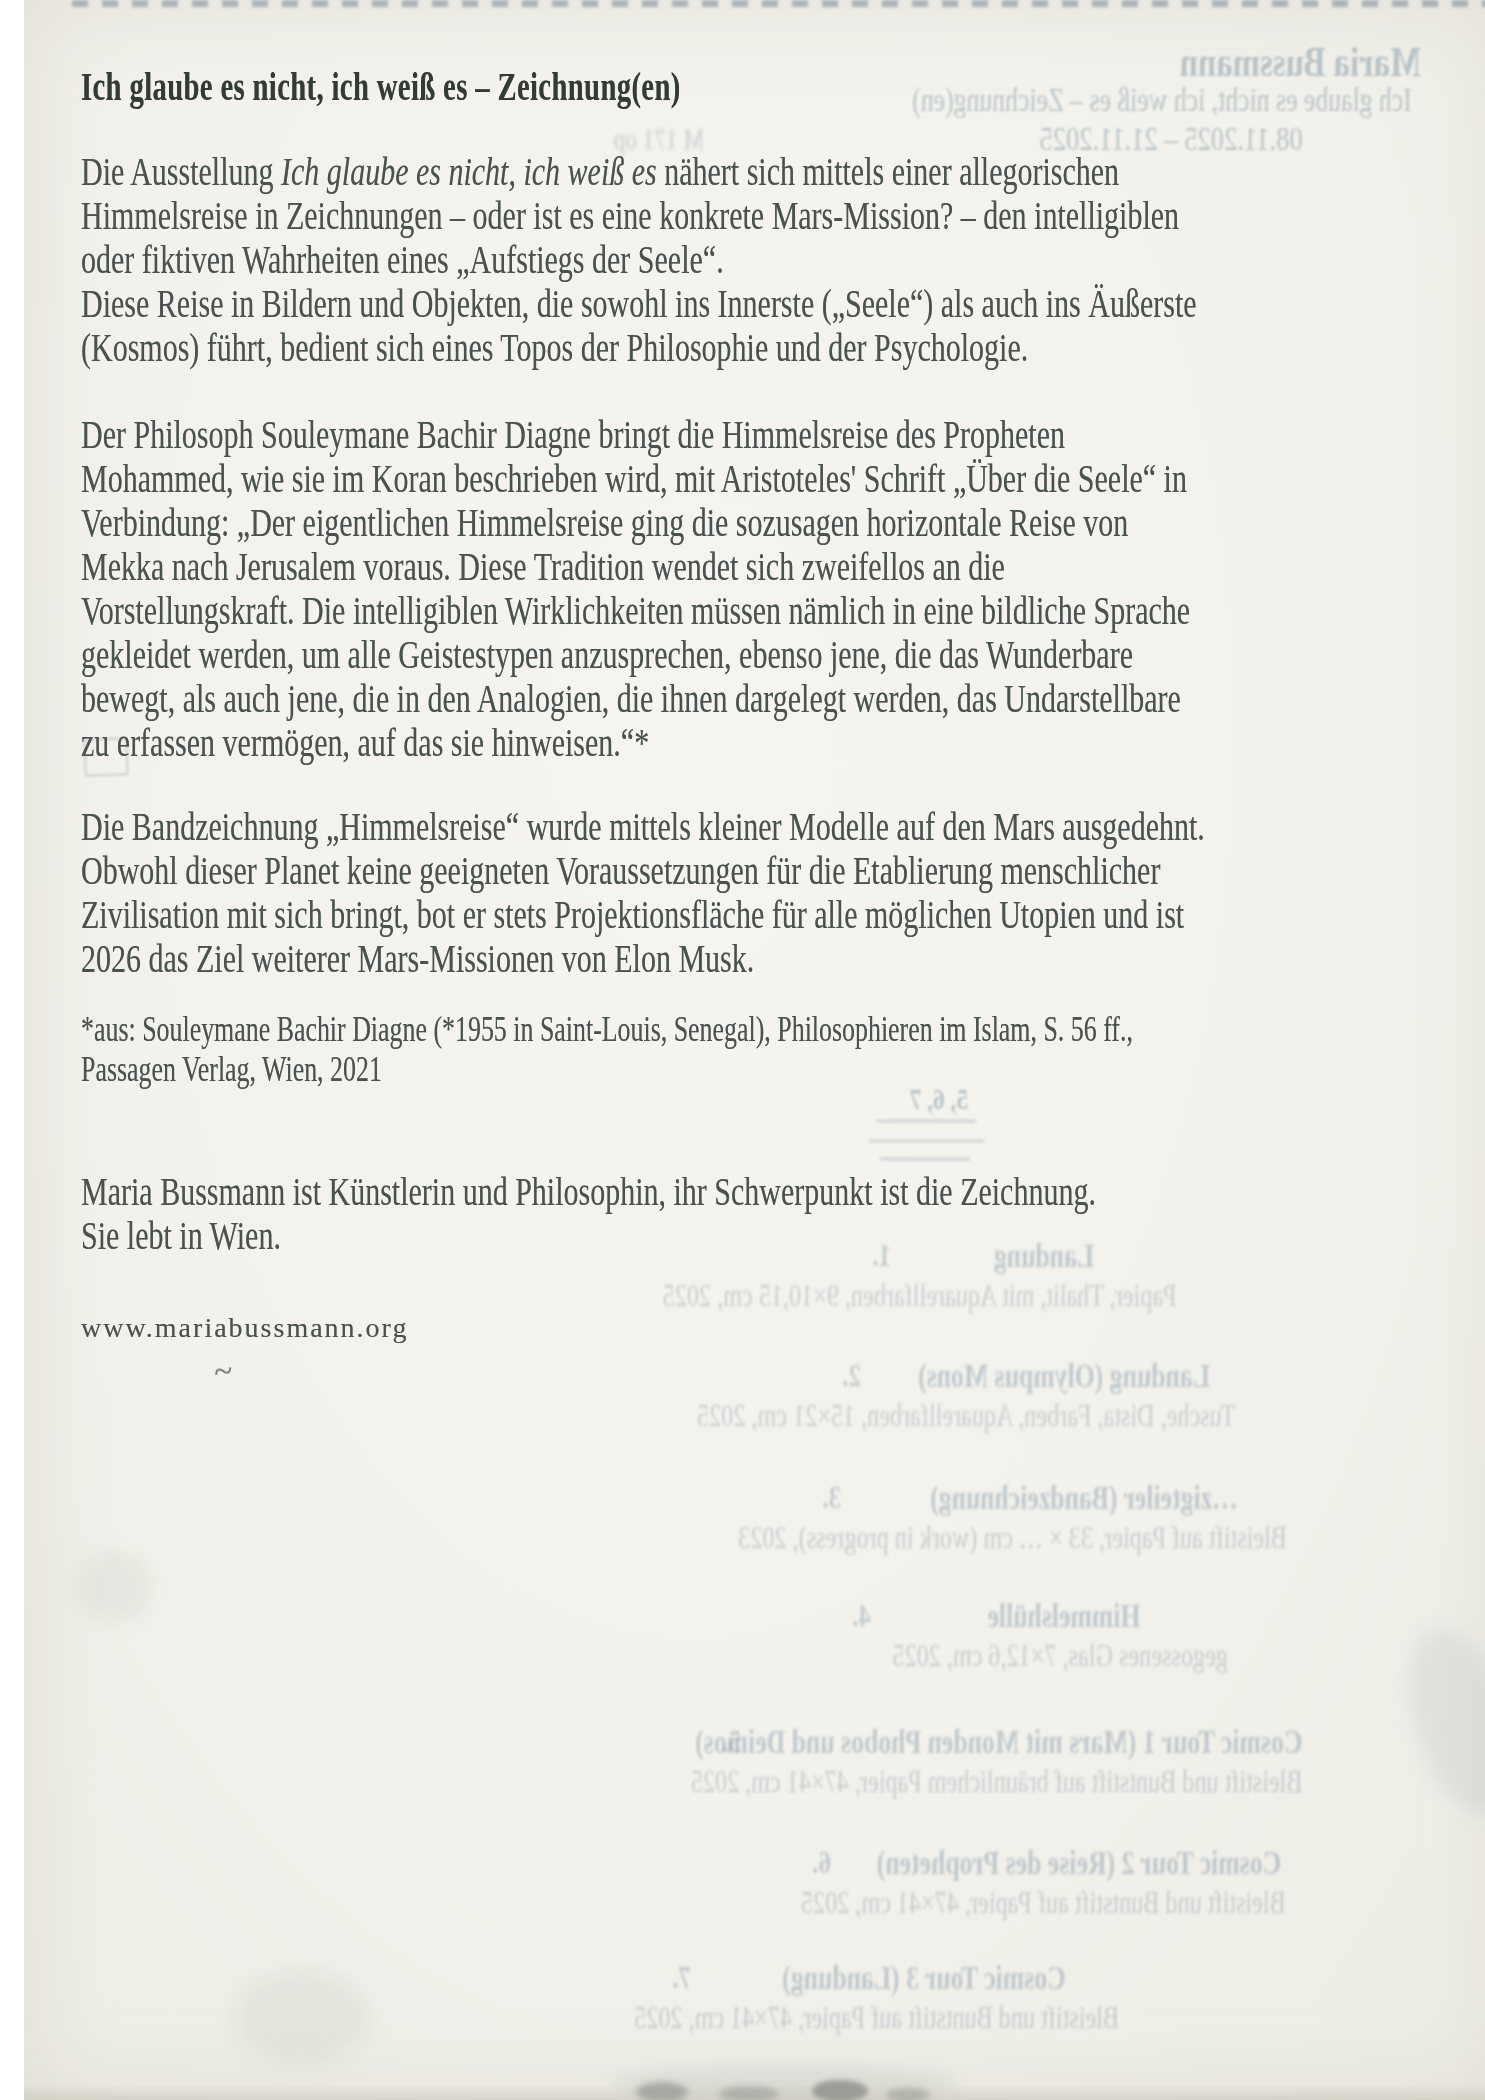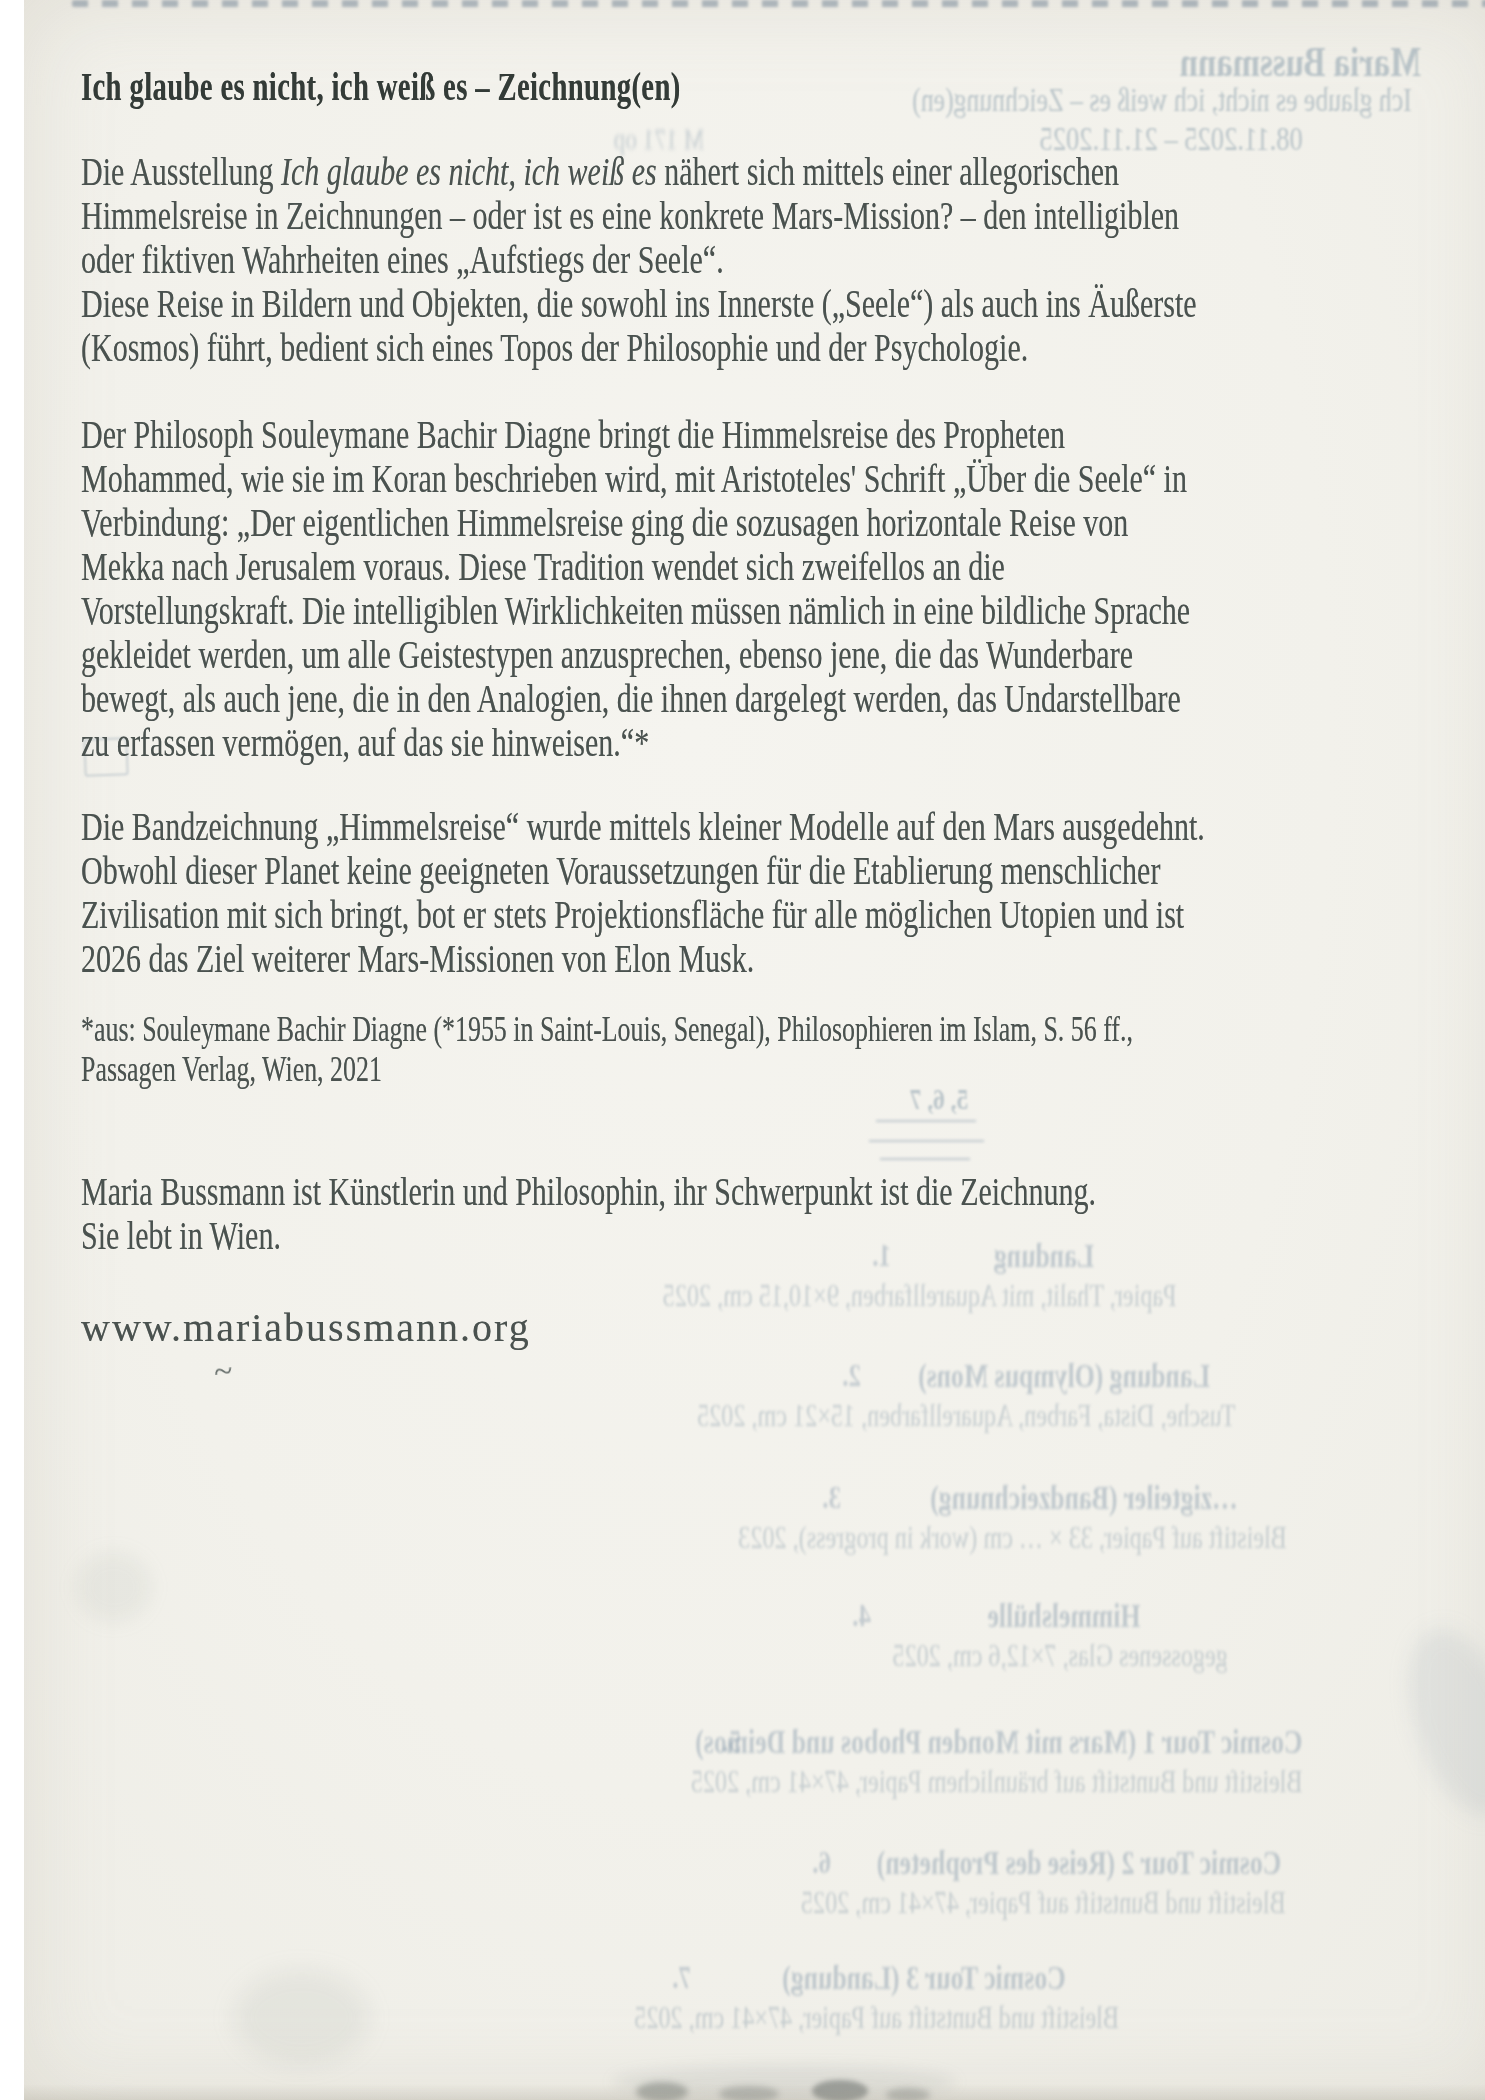--- a/index.html
+++ b/index.html
@@ -34,21 +34,21 @@
     text-shadow: 0 0 0.6px rgba(74,82,79,0.5);
   }
   .par .ln { white-space: nowrap; }
   .it { font-style: italic; }
   .footnote {
     font-size: 35px; line-height: 40px;
     transform: scaleX(0.74);
   }
   .url-line {
     position: absolute; left: 57px; top: 1306px;
-    font-size: 40px; line-height: 44px; letter-spacing: 2px; color: #4a524f;
+    font-size: 28px; line-height: 44px; letter-spacing: 2px; color: #4a524f;
     text-shadow: 0 0 0.6px rgba(74,82,79,0.5);
     white-space: nowrap;
   }
 
   
   .ghost-layer { position: absolute; inset: 0; }
   .gline {
     position: absolute; text-align: center; white-space: nowrap;
     color: rgba(118,141,160,0.45);
     transform: scale(-0.78, 1);

